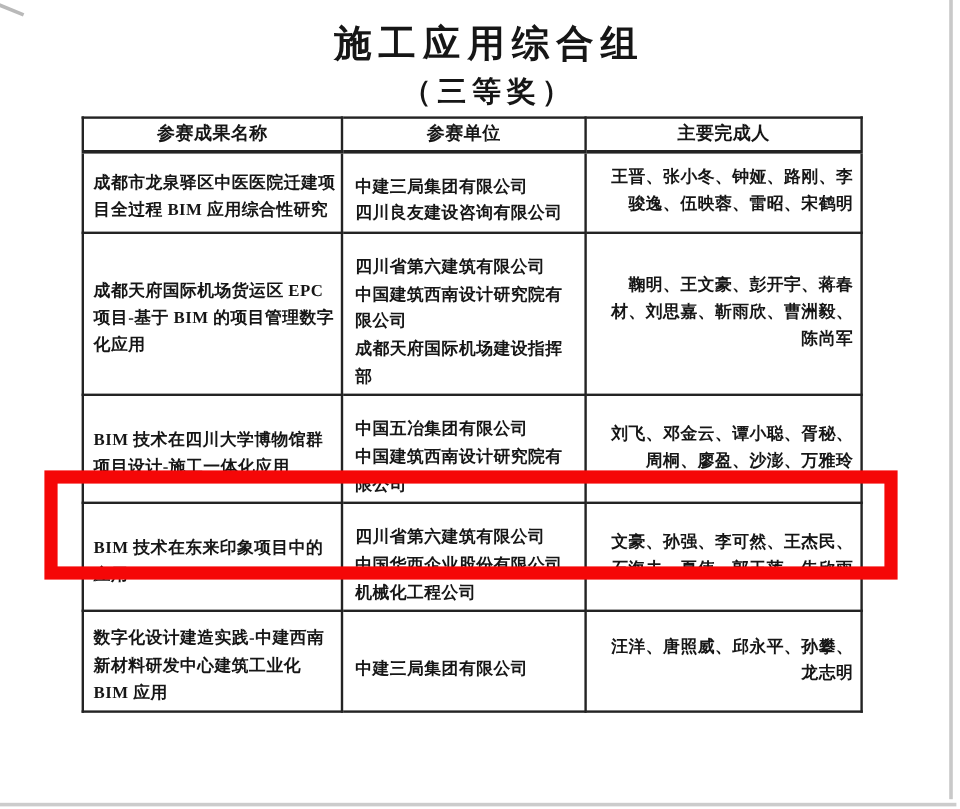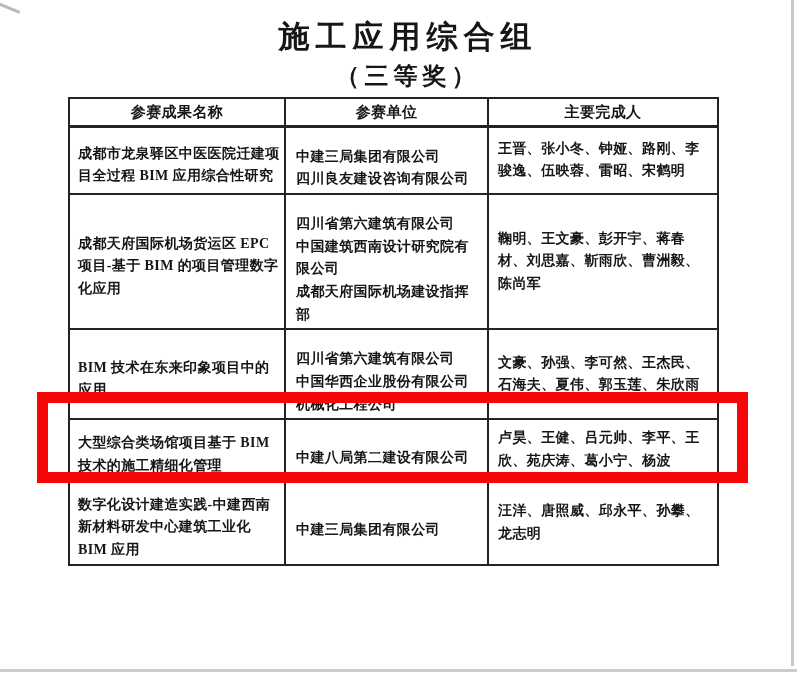--- a/index.html
+++ b/index.html
@@ -47,21 +47,21 @@
   }
   table.awards th {
     height: 28px;
     text-align: center;
     font-size: 15px;
     border-bottom-width: 3px;
     padding: 0 2px;
   }
   td.cell-name  { padding: 12px 4px 2px 8px; text-align: left; }
   td.cell-unit  { padding: 18px 4px 2px 10px; text-align: left; white-space: pre-line; }
-  td.cell-people{ padding: 2px 6px 2px 9px; text-align: left; }
+  td.cell-people{ padding: 2px 6px 2px 9px; text-align: right; }
 
   tr.r1 td { height: 53px; }
   tr.r2 td { height: 107px; }
   tr.r3 td { height: 60px; }
   tr.r4 td { height: 67px; }
   tr.r5 td { height: 58px; }
   tr.r6 td { height: 58px; }
   tr.r7 td { height: 52px; }
   tr.r8 td { height: 57px; }
 
@@ -124,31 +124,32 @@
 四川良友建设咨询有限公司</td>
       <td class="cell-people">王晋、张小冬、钟娅、路刚、李骏逸、伍映蓉、雷昭、宋鹤明</td>
     </tr>
     <tr class="r2">
       <td class="cell-name">成都天府国际机场货运区 EPC 项目-基于 BIM 的项目管理数字化应用</td>
       <td class="cell-unit">四川省第六建筑有限公司
 中国建筑西南设计研究院有限公司
 成都天府国际机场建设指挥部</td>
       <td class="cell-people">鞠明、王文豪、彭开宇、蒋春材、刘思嘉、靳雨欣、曹洲毅、陈尚军</td>
     </tr>
+    <tr class="r3">
+      <td class="cell-name">BIM 技术在四川大学博物馆群项目设计-施工一体化应用</td>
+      <td class="cell-unit">中国五冶集团有限公司
+中国建筑西南设计研究院有限公司</td>
+      <td class="cell-people">刘飞、邓金云、谭小聪、胥秘、周桐、廖盈、沙澎、万雅玲</td>
+    </tr>
     <tr class="r4">
       <td class="cell-name">BIM 技术在东来印象项目中的应用</td>
       <td class="cell-unit">四川省第六建筑有限公司
 中国华西企业股份有限公司
 机械化工程公司</td>
       <td class="cell-people">文豪、孙强、李可然、王杰民、石海夫、夏伟、郭玉莲、朱欣雨</td>
-    </tr>
-    <tr class="r6">
-      <td class="cell-name">大型综合类场馆项目基于 BIM 技术的施工精细化管理</td>
-      <td class="cell-unit">中建八局第二建设有限公司</td>
-      <td class="cell-people">卢昊、王健、吕元帅、李平、王欣、苑庆涛、葛小宁、杨波</td>
     </tr>
     <tr class="r8">
       <td class="cell-name">数字化设计建造实践-中建西南新材料研发中心建筑工业化 BIM 应用</td>
       <td class="cell-unit">中建三局集团有限公司</td>
       <td class="cell-people">汪洋、唐照威、邱永平、孙攀、龙志明</td>
     </tr>
   </tbody>
 </table>
 
 <div class="highlight-box" style="border-color: rgb(245, 7, 7);"></div>

